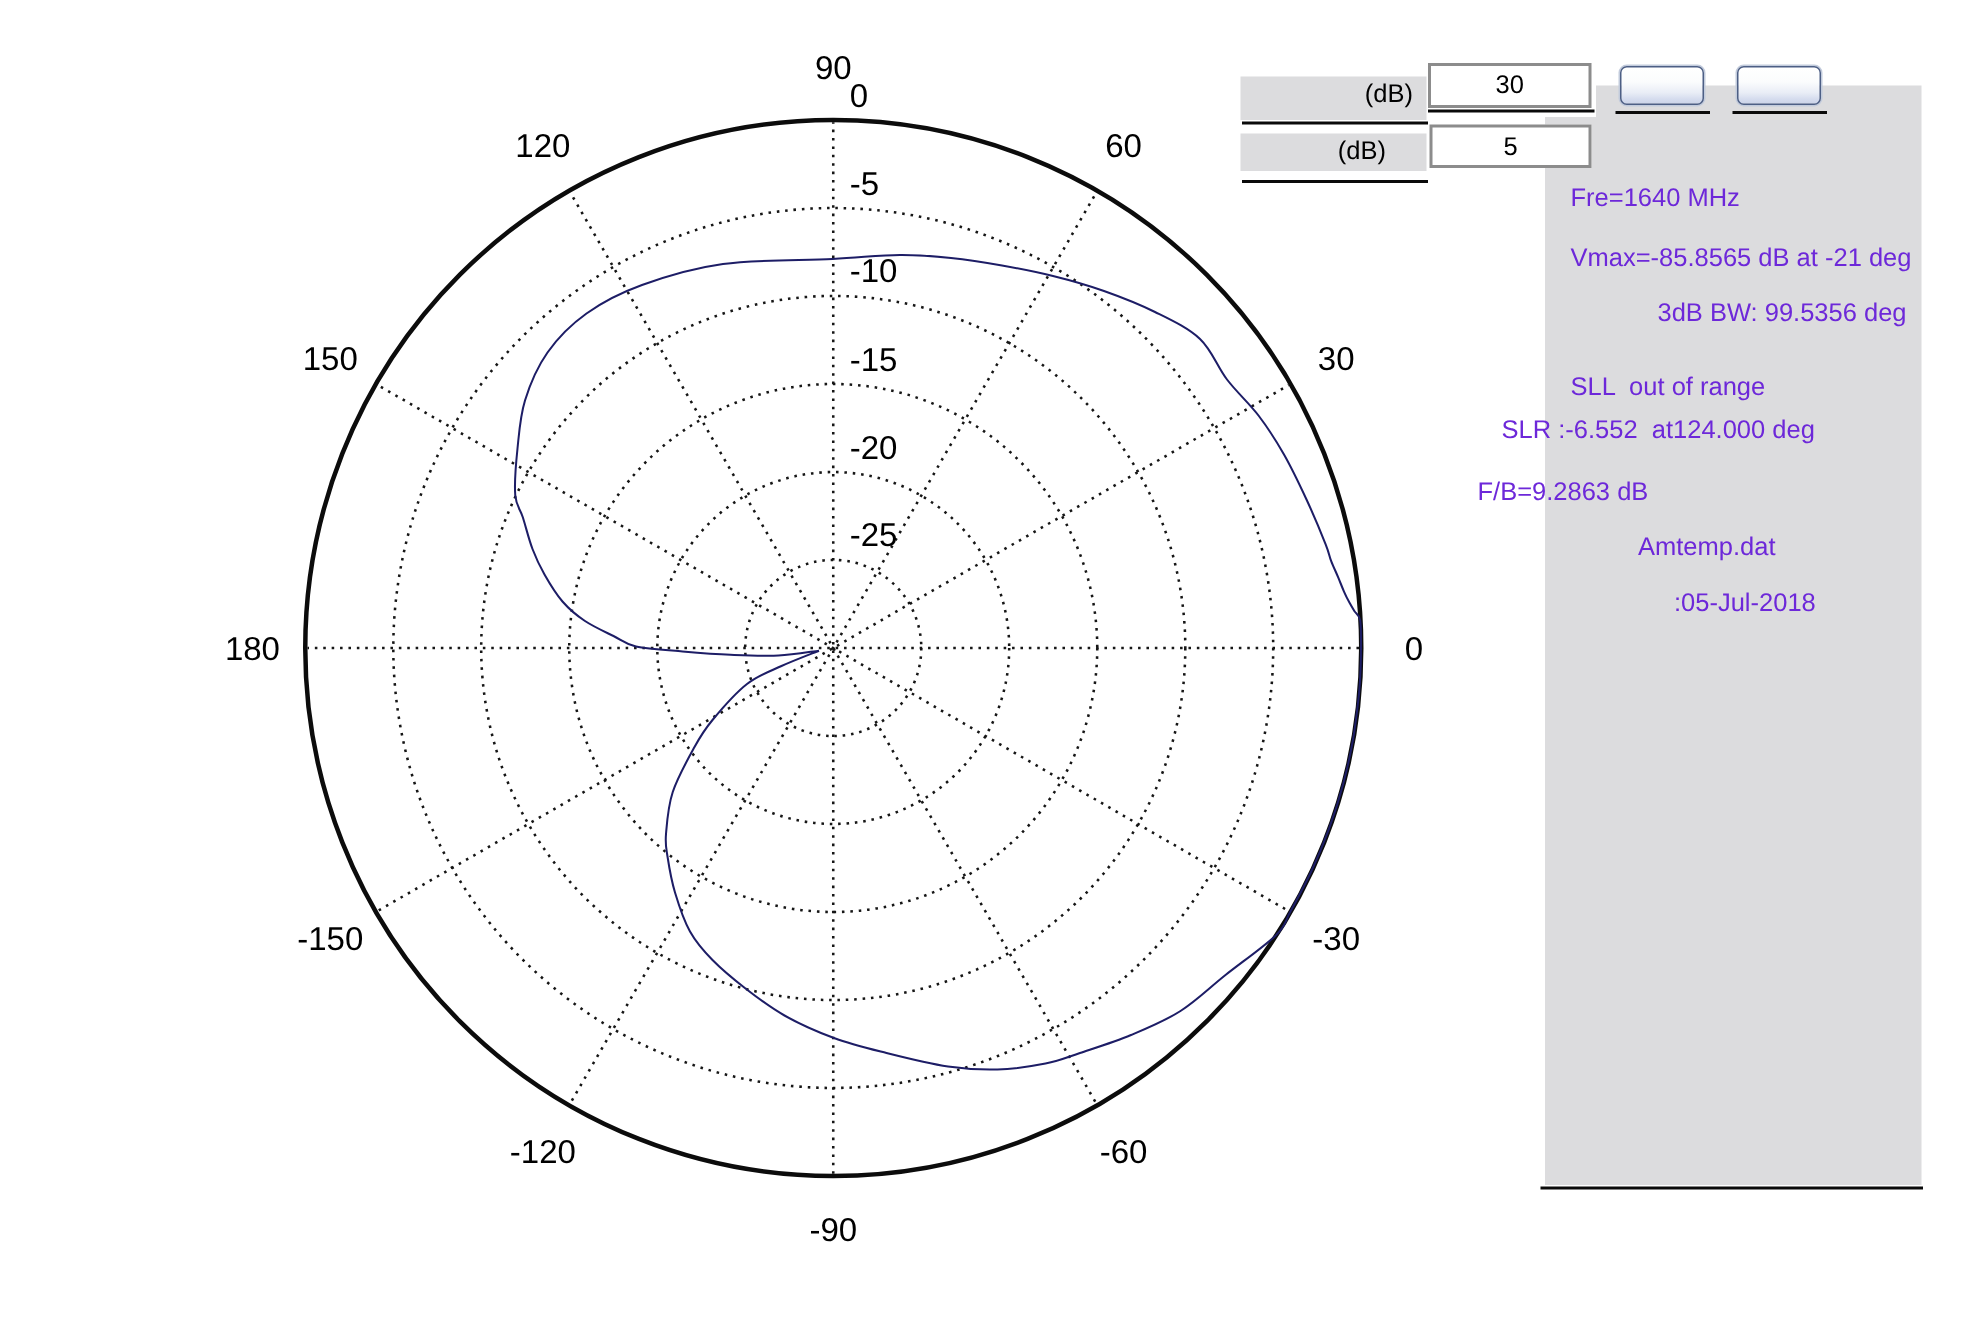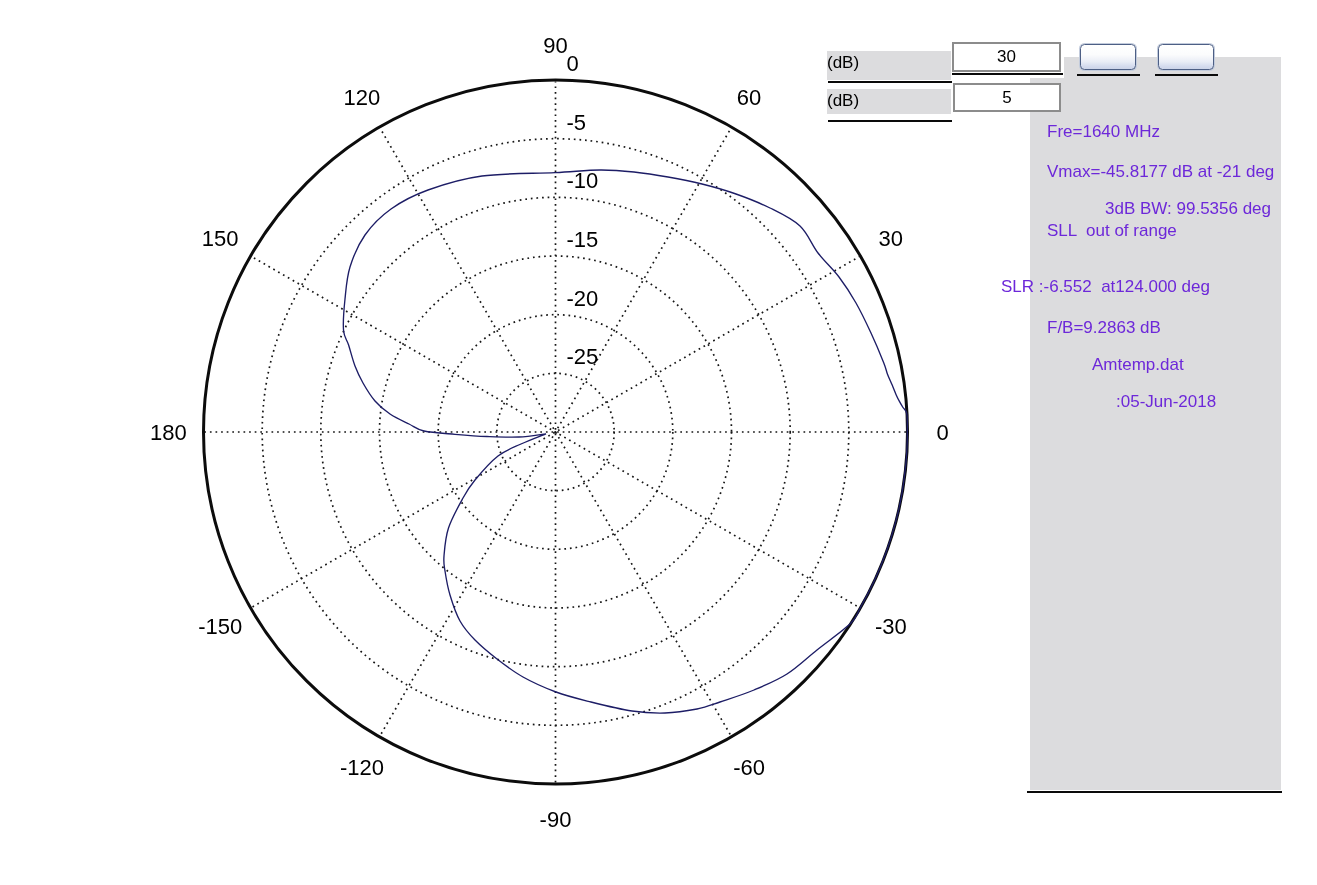--- a/index.html
+++ b/index.html
@@ -1,16 +1,16 @@
 <!DOCTYPE html>
 <html><head><meta charset="utf-8"><style>
 html,body{margin:0;padding:0;background:#fff;width:1317px;height:885px;overflow:hidden;
 font-family:"Liberation Sans", sans-serif;}
 .abs{position:absolute;}
-.glabel{position:absolute;background:#dcdcde;color:#000;font-size:17px;text-align:left;box-sizing:border-box;}
+.glabel{position:absolute;background:#dcdcde;color:#000;font-size:17px;text-align:right;box-sizing:border-box;}
 .inp{position:absolute;background:#fff;border:2px solid #8c8c8c;color:#000;font-size:17px;text-align:center;}
 .uline{position:absolute;background:#0a0a0a;height:2px;}
 .btn{position:absolute;border:1.5px solid #4d5f85;border-radius:4.5px;
 background:linear-gradient(#ffffff 0%,#fbfcfd 40%,#e9edf6 70%,#d5dcee 88%,#ccd4e8 100%);
 box-shadow:0 0 0 1px #c2cbdc;}
 .ptext{position:absolute;color:#6d28d9;font-size:17px;white-space:pre;}
 </style></head><body>
 <svg width="1317" height="885" viewBox="0 0 1317 885" style="position:absolute;left:0;top:0">
 <circle cx="555.5" cy="432.0" r="58.7" fill="none" stroke="#161616" stroke-width="1.7" stroke-dasharray="1.7 3.9"></circle>
 <circle cx="555.5" cy="432.0" r="117.3" fill="none" stroke="#161616" stroke-width="1.7" stroke-dasharray="1.7 3.9"></circle>
@@ -56,18 +56,18 @@
 <div class="btn" style="left:1080px;top:43.5px;width:54px;height:24px"></div>
 <div class="uline" style="left:1077px;top:73.5px;width:63px"></div>
 <div class="btn" style="left:1158px;top:43.5px;width:54px;height:24px"></div>
 <div class="uline" style="left:1155px;top:73.5px;width:63px"></div>
 
 <div class="glabel" style="left:827px;top:89px;width:124px;height:25px;padding-right:27px;line-height:23px">(dB)</div>
 <div class="uline" style="left:828px;top:119.5px;width:124px"></div>
 <div class="inp" style="left:953px;top:83px;width:104px;height:25px;line-height:25px">5</div>
 
 <div class="ptext" style="left:1047px;top:122px">Fre=1640 MHz</div>
-<div class="ptext" style="left:1047px;top:162px">Vmax=-45.8177 dB at -21 deg</div>
+<div class="ptext" style="left:1047px;top:162px">Vmax=-85.8565 dB at -21 deg</div>
 <div class="ptext" style="left:1105px;top:199px">3dB BW: 99.5356 deg</div>
-<div class="ptext" style="left:1047px;top:221px">SLL  out of range</div>
+<div class="ptext" style="left:1047px;top:248px">SLL  out of range</div>
 <div class="ptext" style="left:1001px;top:277px">SLR :-6.552  at124.000 deg</div>
-<div class="ptext" style="left:1047px;top:318px">F/B=9.2863 dB</div>
+<div class="ptext" style="left:985px;top:318px">F/B=9.2863 dB</div>
 <div class="ptext" style="left:1092px;top:355px">Amtemp.dat</div>
-<div class="ptext" style="left:1116px;top:392px">:05-Jun-2018</div>
+<div class="ptext" style="left:1116px;top:392px">:05-Jul-2018</div>
 </body></html>

